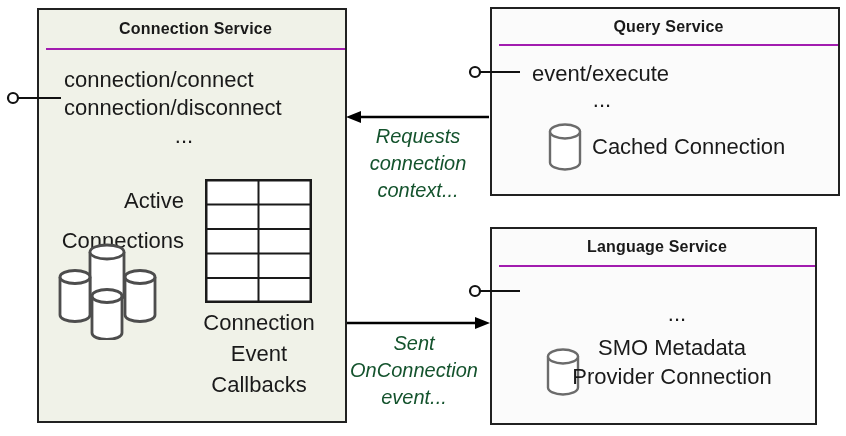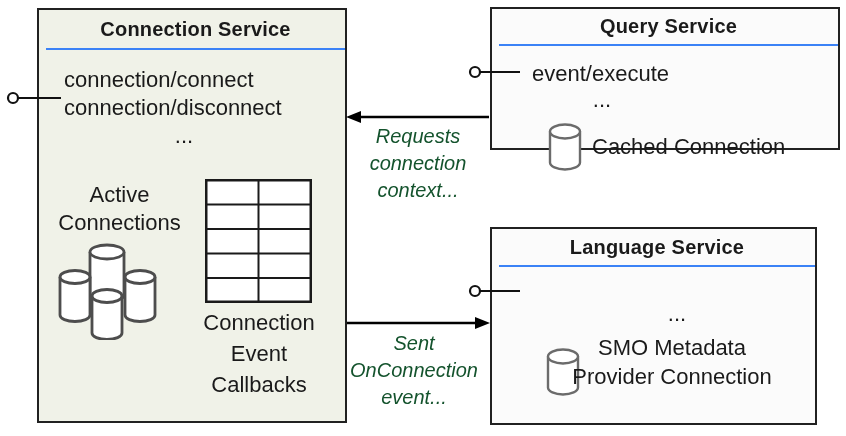--- a/index.html
+++ b/index.html
@@ -15,39 +15,39 @@
   }
   .box {
     position: absolute;
     border: 2px solid #212121;
   }
   .box-header {
     display: flex;
     align-items: center;
     justify-content: center;
     font-weight: bold;
-    font-size: 20px;
-    border-bottom: 2px solid #3b82f6;
+    font-size: 16px;
+    border-bottom: 2px solid #a21caf;
     letter-spacing: 0.2px;
     margin-left: 7px;
   }
   .connection-box { left: 37px; top: 8px; width: 310px; height: 415px; background: #f0f2e8; }
   .connection-box .box-header { height: 40px; }
-  .query-box { left: 490px; top: 7px; width: 350px; height: 143px; background: #fbfbfb; }
+  .query-box { left: 490px; top: 7px; width: 350px; height: 189px; background: #fbfbfb; }
   .query-box .box-header { height: 37px; }
   .language-box { left: 490px; top: 227px; width: 327px; height: 198px; background: #fbfbfb; }
   .language-box .box-header { height: 38px; }
 
   .abs { position: absolute; }
   .body-text { font-size: 22px; line-height: 28px; }
   .methods { left: 25px; top: 56px; width: 240px; }
   .center { text-align: center; }
   .pre { white-space: pre-line; }
 
-  .active-label { left: 8px; top: 171px; width: 145px; line-height: 28px; }
+  .active-label { left: 0; top: 171px; width: 145px; line-height: 40px; text-align: right; }
   .callbacks-label { left: 120px; top: 297px; width: 200px; line-height: 31px; }
 
   .q-method { left: 40px; top: 51px; }
   .q-dots { left: 30px; top: 77px; width: 160px; }
   .q-cyl { left: 56px; top: 114px; }
   .q-cached { left: 100px; top: 124px; }
 
   .l-method { left: 40px; top: 49px; }
   .l-dots { left: 40px; top: 71px; width: 290px; }
   .l-cyl { left: 54px; top: 119px; }

